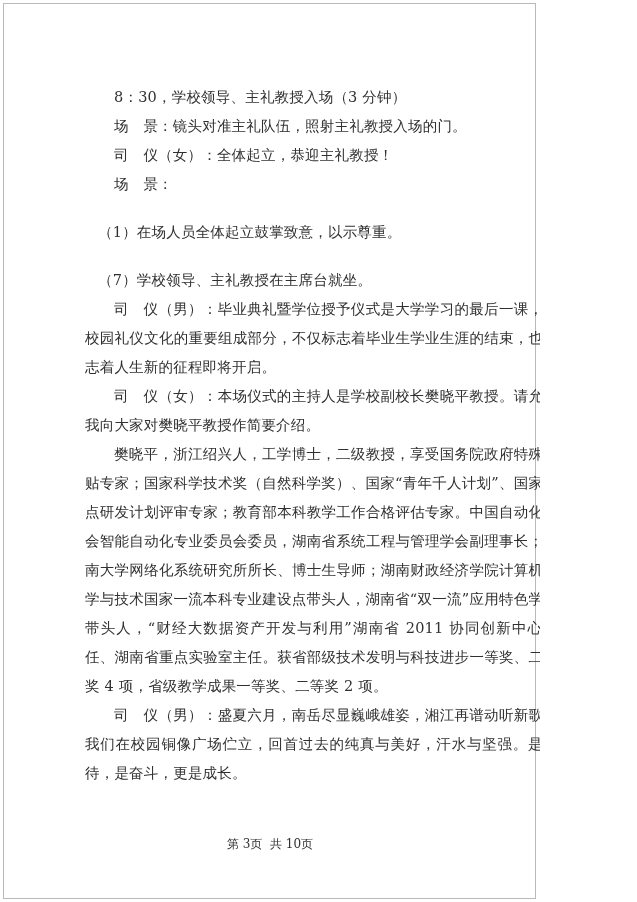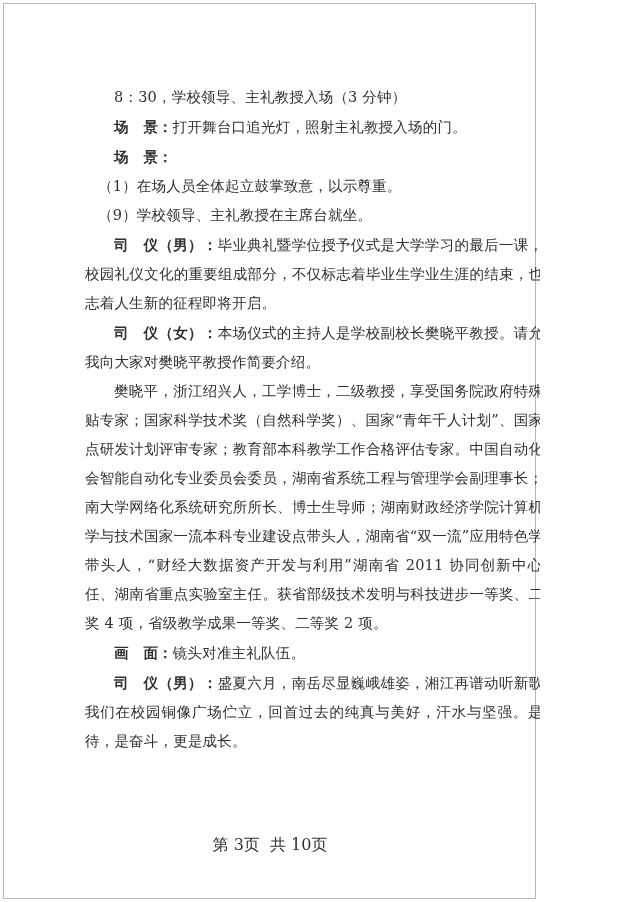--- a/index.html
+++ b/index.html
@@ -35,49 +35,50 @@
     text-align: justify;
     letter-spacing: 0.2px;
   }
   .doc-body p {
     margin: 0;
     padding: 0;
     text-indent: 2em;
   }
   .doc-body p.paren-item {
     text-indent: 0.9em;
+    margin-top: 19px;
   }
   .speaker-label {
-    font-weight: bold;
+    font-weight: normal;
   }
   .page-footer {
     position: absolute;
     top: 837px;
     left: 0;
     width: 100%;
     text-align: center;
-    font-size: 16px;
+    font-size: 12px;
     line-height: 15px;
     color: #303030;
     white-space: pre;
   }
 </style>
 </head>
 <body>
 
 <div class="canvas">
   <div class="sheet"></div>
 
   <div class="doc-body">
     <p><span>8：30，学校领导、主礼教授入场（3 分钟）</span></p>
-    <p><span class="speaker-label">场　景：</span><span>打开舞台口追光灯，照射主礼教授入场的门。</span></p>
+    <p><span class="speaker-label">场　景：</span><span>镜头对准主礼队伍，照射主礼教授入场的门。</span></p>
+    <p><span class="speaker-label">司　仪（女）：</span><span>全体起立，恭迎主礼教授！</span></p>
     <p><span class="speaker-label">场　景：</span><span></span></p>
     <p class="paren-item"><span>（1）在场人员全体起立鼓掌致意，以示尊重。</span></p>
-    <p class="paren-item"><span>（9）学校领导、主礼教授在主席台就坐。</span></p>
+    <p class="paren-item"><span>（7）学校领导、主礼教授在主席台就坐。</span></p>
     <p><span class="speaker-label">司　仪（男）：</span><span>毕业典礼暨学位授予仪式是大学学习的最后一课，是校园礼仪文化的重要组成部分，不仅标志着毕业生学业生涯的结束，也标志着人生新的征程即将开启。</span></p>
     <p><span class="speaker-label">司　仪（女）：</span><span>本场仪式的主持人是学校副校长樊晓平教授。请允许我向大家对樊晓平教授作简要介绍。</span></p>
     <p><span>樊晓平，浙江绍兴人，工学博士，二级教授，享受国务院政府特殊津贴专家；国家科学技术奖（自然科学奖）、国家“青年千人计划”、国家重点研发计划评审专家；教育部本科教学工作合格评估专家。中国自动化学会智能自动化专业委员会委员，湖南省系统工程与管理学会副理事长；中南大学网络化系统研究所所长、博士生导师；湖南财政经济学院计算机科学与技术国家一流本科专业建设点带头人，湖南省“双一流”应用特色学科带头人，“财经大数据资产开发与利用”湖南省 2011 协同创新中心主任、湖南省重点实验室主任。获省部级技术发明与科技进步一等奖、二等奖 4 项，省级教学成果一等奖、二等奖 2 项。</span></p>
-    <p><span class="speaker-label">画　面：</span><span>镜头对准主礼队伍。</span></p>
     <p><span class="speaker-label">司　仪（男）：</span><span>盛夏六月，南岳尽显巍峨雄姿，湘江再谱动听新歌。我们在校园铜像广场伫立，回首过去的纯真与美好，汗水与坚强。是期待，是奋斗，更是成长。</span></p>
   </div>
 
   <div class="page-footer">第 3页  共 10页</div>
 </div>
 
 </body></html>

